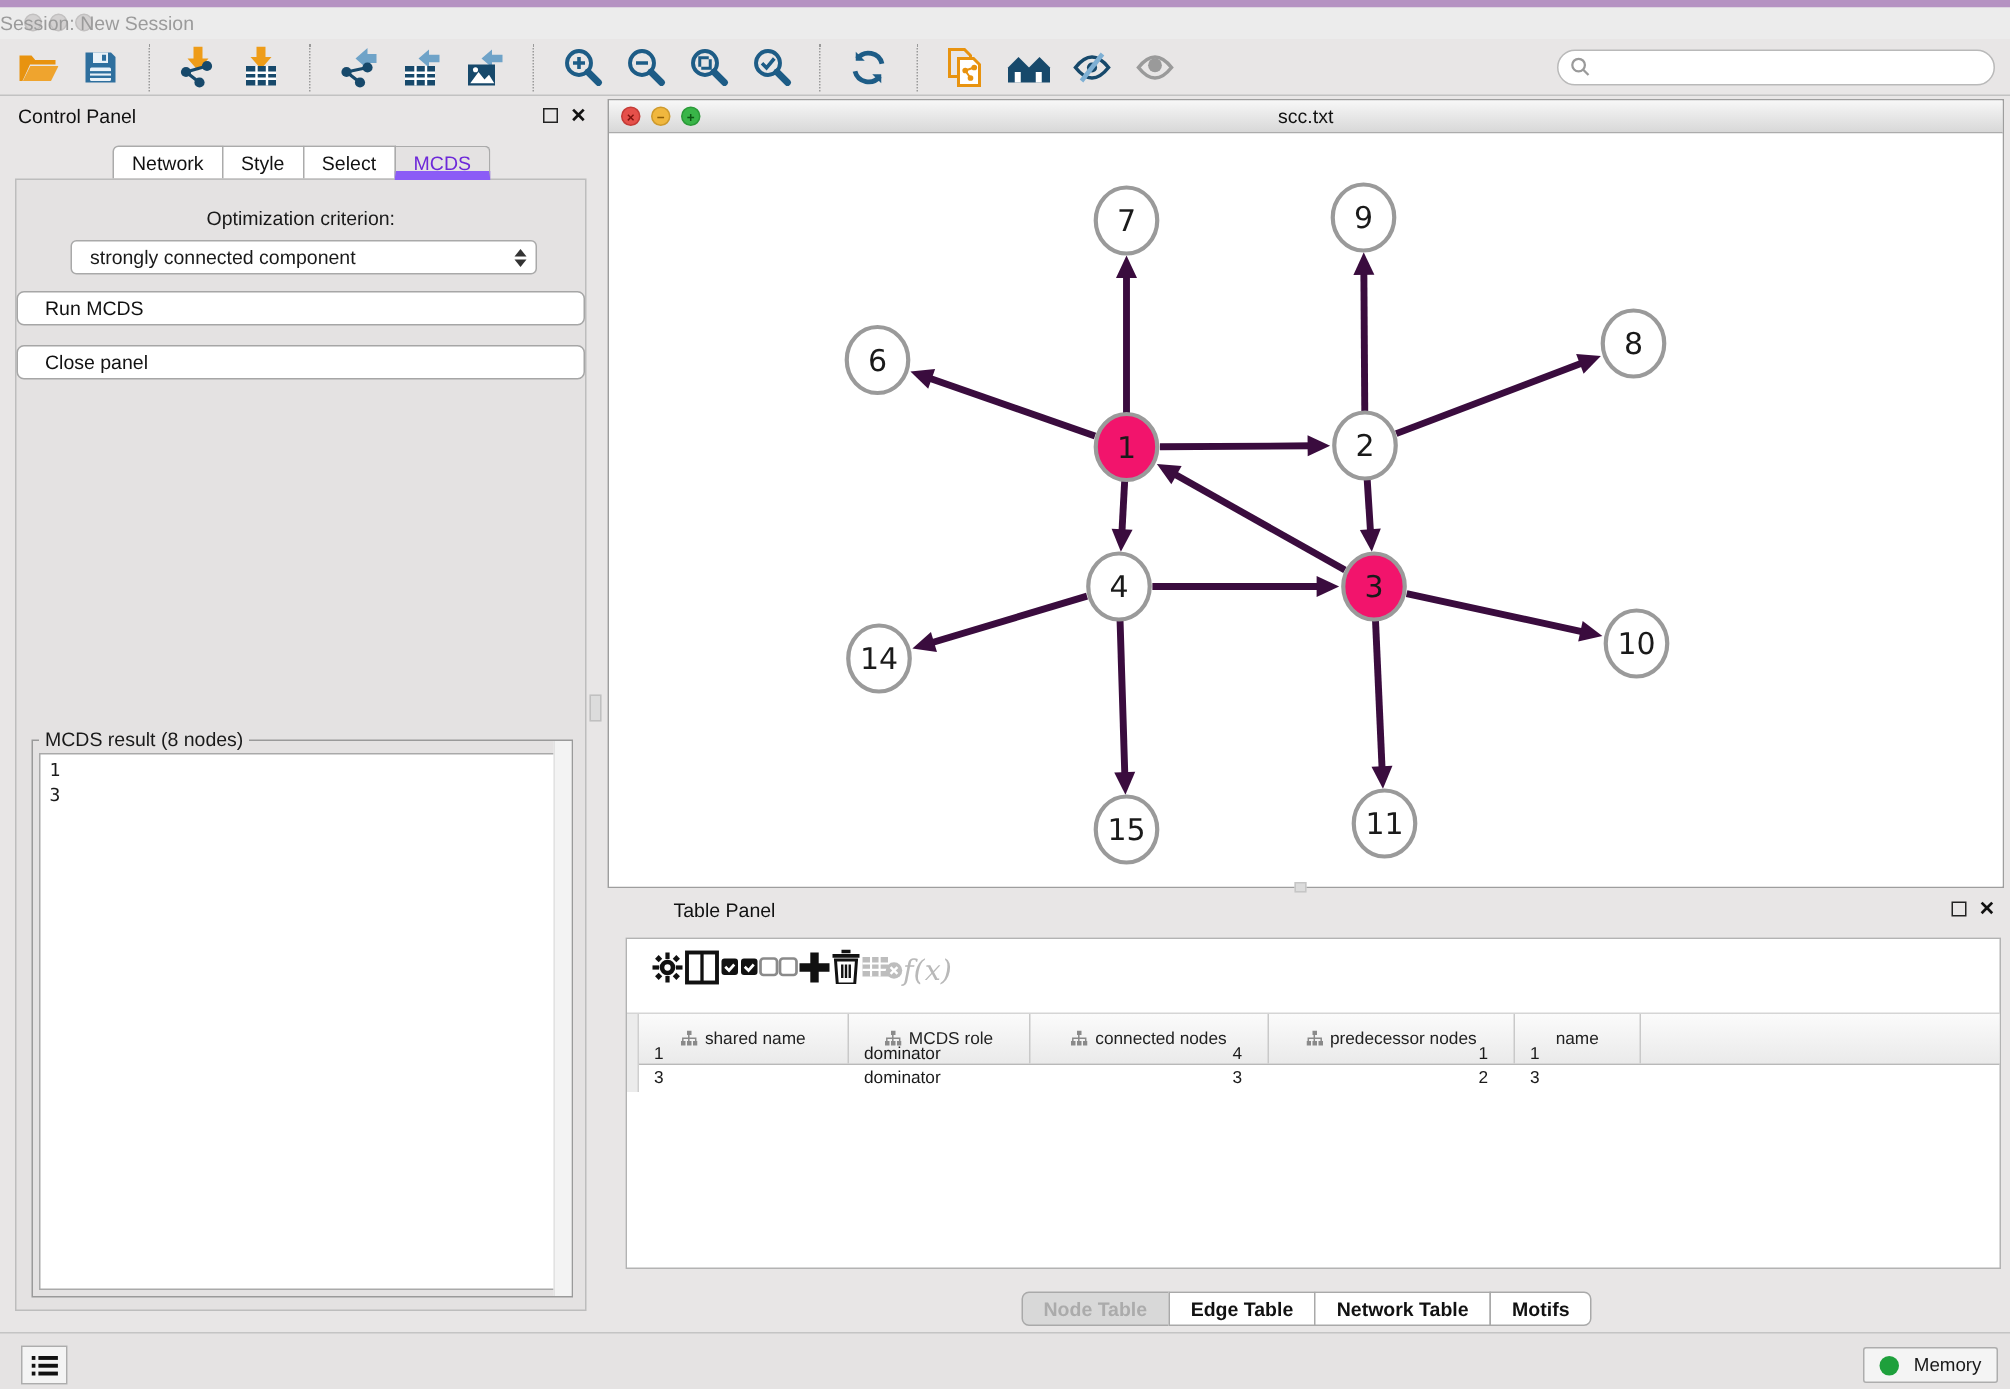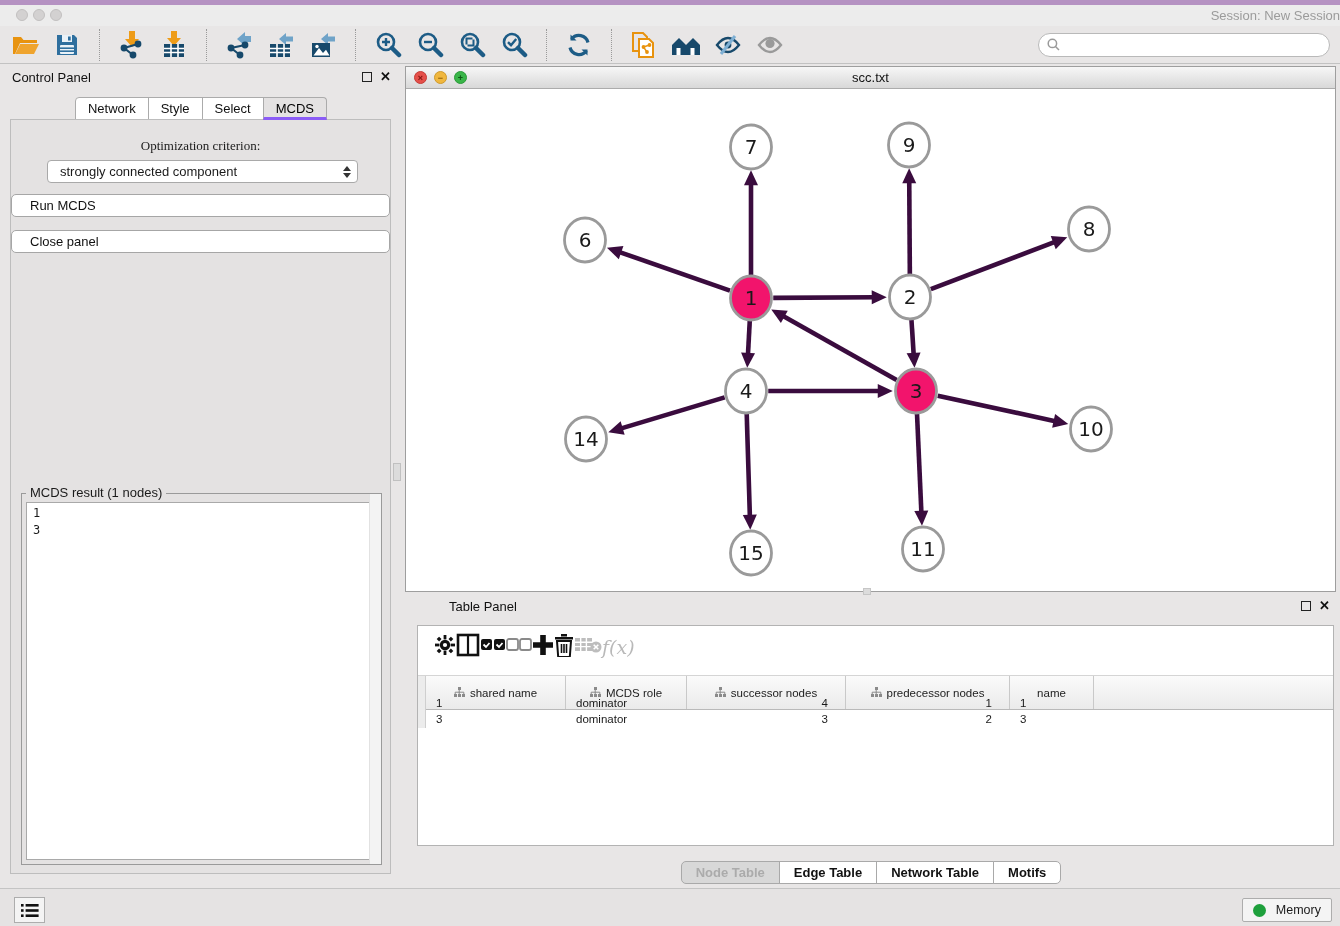--- a/index.html
+++ b/index.html
@@ -9,21 +9,21 @@
     font-family:"Liberation Sans", sans-serif; background:#E8E6E6; color:#1a1a1a;
     -webkit-font-smoothing:antialiased;
   }
   .abs { position:absolute; }
 
   
   .accent { left:0; top:0; width:1340px; height:5px; background:#B592C2; }
   .titlebar { left:0; top:5px; width:1340px; height:21px; background:#ECECEC; }
   .traffic { position:absolute; top:4px; left:16px; display:flex; gap:5px; }
   .traffic .dot { width:12px; height:12px; border-radius:50%; background:#D3D1D1; border:1px solid #C2C0C0; }
-  .win-title { position:absolute; left:0; right:0; top:3px; text-align:right; font-size:13px; color:#9B9B9B; }
+  .win-title { position:absolute; left:0; right:0; top:3px; text-align:left; font-size:13px; color:#9B9B9B; }
 
   .toolbar {
     left:0; top:26px; width:1340px; height:38px; background:#E8E6E6;
     border-bottom:1px solid #C2C2C2; display:flex; align-items:center; padding:0 10px; gap:12px;
   }
   .tb-icon { width:30px; height:30px; display:flex; align-items:center; justify-content:center; }
   .tb-sep { width:1px; height:32px; border-left:1px dotted #9A9A9A; margin:0 5px; }
   .searchbox {
     margin-left:auto; width:292px; height:24px; border:1px solid #B9B9B9; border-radius:12px;
     background:#fff; display:flex; align-items:center; padding:0 8px; gap:5px;
@@ -37,28 +37,28 @@
   .sq-icon { width:10px; height:10px; border:1.6px solid #222; display:inline-block; }
   .x-icon { font-size:13px; font-weight:bold; color:#111; line-height:10px; }
 
   .cp-tabs { position:absolute; left:0; right:0; top:31px; height:34px; display:flex; justify-content:center; }
   .cp-tab {
     border:1px solid #ABABAB; border-bottom:1px solid #ABABAB; background:#fff;
     font-size:13px; padding:3px 12px 0; height:23px; margin-right:-1px; text-align:center; color:#111;
   }
   .cp-tab:first-child { border-top-left-radius:4px; }
   .cp-tab.selected {
-    background:#E4E2E2; color:#000000; border-bottom:3px solid #8b5cf6;
+    background:#E4E2E2; color:#6d28d9; border-bottom:6px solid #8b5cf6;
     border-top-right-radius:4px; position:relative; z-index:2;
   }
   .cp-content {
     position:absolute; left:2px; right:2px; top:53px; bottom:8px;
     border:1px solid #BDBDBD; background:#E4E2E2;
   }
-  .opt-label { position:absolute; left:0; right:0; top:18px; text-align:center; font-size:13px;font-family:Liberation Serif, serif; }
+  .opt-label { position:absolute; left:0; right:0; top:18px; text-align:center; font-size:13px; }
   .combo {
     position:absolute; left:36px; right:32px; top:40px; height:23px; background:#fff;
     border:1px solid #A9A9A9; border-radius:4px; display:flex; align-items:center;
     font-size:13px; padding:0 6px 0 12px;
   }
   .combo .stepper { margin-left:auto; display:flex; flex-direction:column; gap:2px; align-items:center; }
   .tri-up { width:0;height:0;border-left:4px solid transparent;border-right:4px solid transparent;border-bottom:5px solid #333; }
   .tri-dn { width:0;height:0;border-left:4px solid transparent;border-right:4px solid transparent;border-top:5px solid #333; }
   .btn-row { position:absolute; left:0; right:0; top:74px; display:flex; justify-content:center; gap:13px;flex-direction:column; }
   .mac-btn {
@@ -306,21 +306,21 @@
       <span class="stepper">
           <span class="tri-up"></span>
           <span class="tri-dn"></span>
         </span>
     </div>
     <div class="btn-row">
       <button class="mac-btn">Run MCDS</button>
       <button class="mac-btn">Close panel</button>
     </div>
     <div class="groupbox">
-      <span class="legend">MCDS result (1 nodes)</span>
+      <span class="legend">MCDS result (8 nodes)</span>
       <div class="result-area">1
 3</div>
       <div class="result-scroll"></div>
     </div>
   </div>
 </div>
 
 <div class="abs v-split-handle"></div>
 
 <div class="abs netwin">
@@ -487,21 +487,21 @@
       <div class="hcell" style="width:159px">
         <svg width="11" height="11" viewBox="0 0 11 11">
             <g fill="#8a8a8a">
               <rect x="4" y="0" width="3" height="3"></rect>
               <rect x="0" y="7" width="3" height="3"></rect>
               <rect x="4" y="7" width="3" height="3"></rect>
               <rect x="8" y="7" width="3" height="3"></rect>
               <path d="M5.2 3v2.2M1.2 7V5.2h8.6V7M5.2 5v2" stroke="#8a8a8a" stroke-width="1" fill="none"></path>
             </g>
           </svg>
-        <span>successor nodes</span>
+        <span>connected nodes</span>
       </div>
       <div class="hcell" style="width:164px">
         <svg width="11" height="11" viewBox="0 0 11 11">
             <g fill="#8a8a8a">
               <rect x="4" y="0" width="3" height="3"></rect>
               <rect x="0" y="7" width="3" height="3"></rect>
               <rect x="4" y="7" width="3" height="3"></rect>
               <rect x="8" y="7" width="3" height="3"></rect>
               <path d="M5.2 3v2.2M1.2 7V5.2h8.6V7M5.2 5v2" stroke="#8a8a8a" stroke-width="1" fill="none"></path>
             </g>

